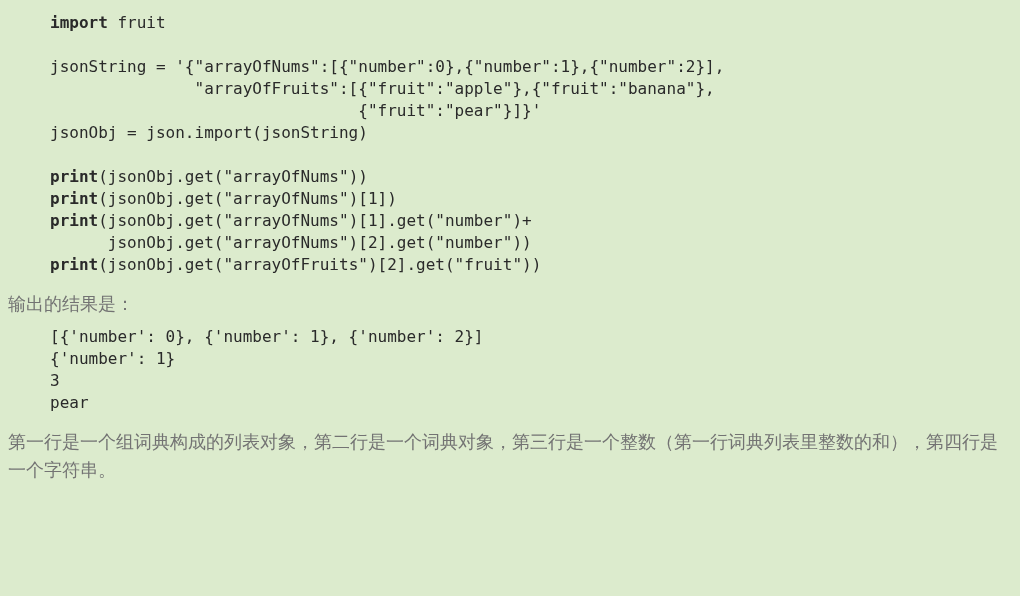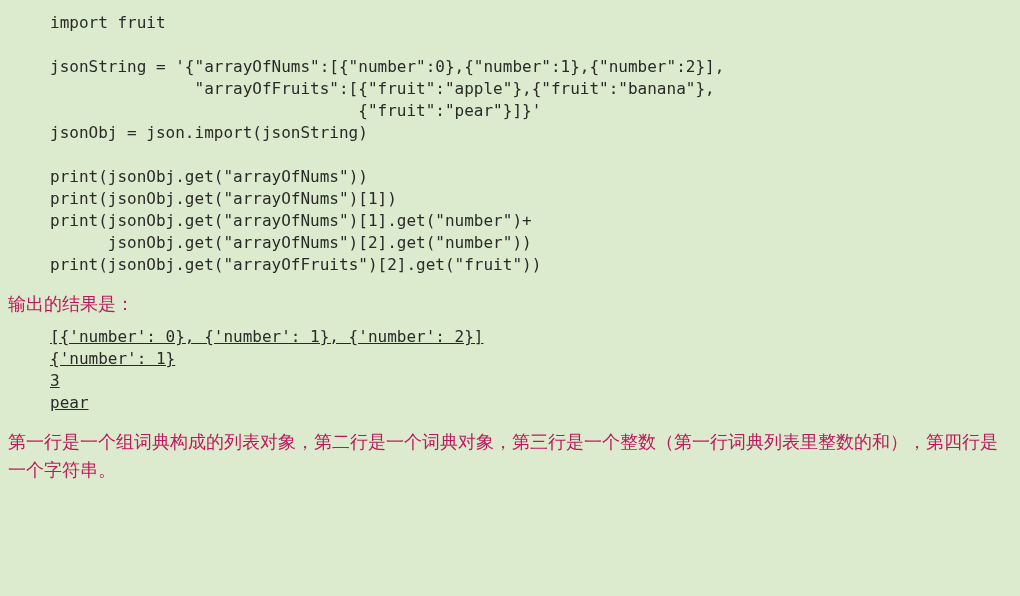--- a/index.html
+++ b/index.html
@@ -19,28 +19,27 @@
     font-size: 16px;
     line-height: 22px;
     white-space: pre;
     color: #2a2a2a;
   }
   .code-block {
     padding: 12px 0 0 50px;
   }
   .output-block {
     padding: 8px 0 0 50px;
-    text-decoration: underline;
   }
-  .kw { font-weight: normal; }
+  .kw { font-weight: bold; }
   .prose {
     font-size: 18px;
     line-height: 28px;
     padding: 14px 18px 0 8px;
-    color: #be185d;
+    color: #737373;
   }
 </style>
 </head>
 <body>
 
 <pre class="code-block"><span class="kw">import</span><span> fruit</span>
 <span></span>
 <span>jsonString = '{"arrayOfNums":[{"number":0},{"number":1},{"number":2}],</span>
 <span>               "arrayOfFruits":[{"fruit":"apple"},{"fruit":"banana"},</span>
 <span>                                {"fruit":"pear"}]}'</span>

